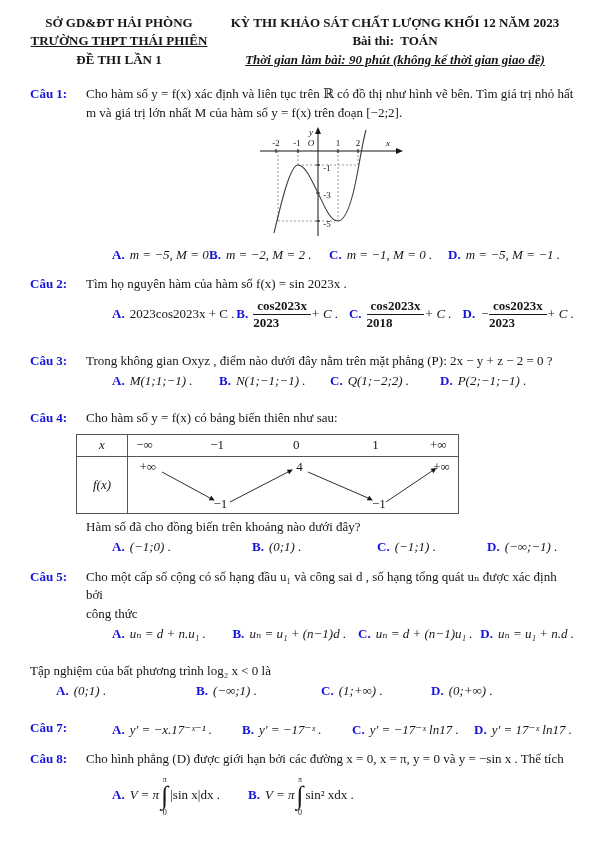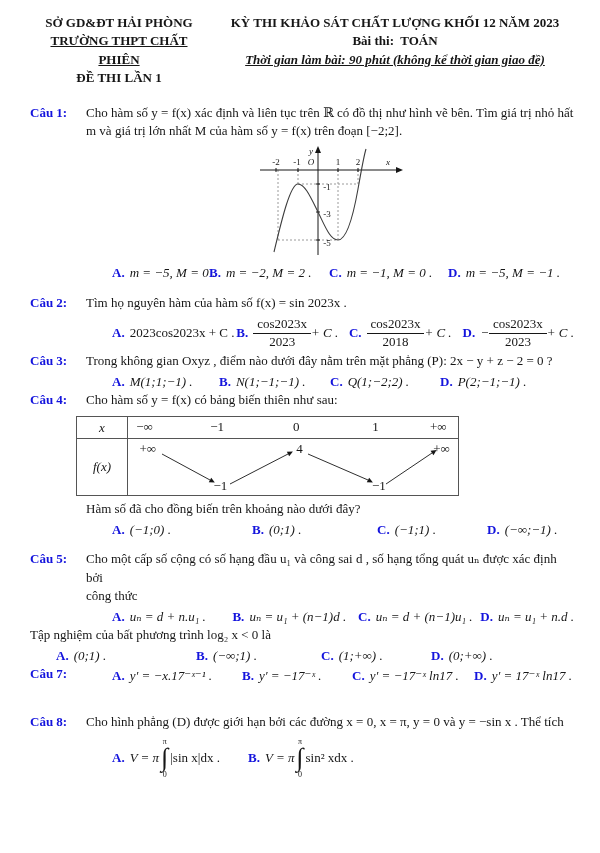--- a/index.html
+++ b/index.html
@@ -12,31 +12,31 @@
   }
   
   .hdr{display:flex;}
   .hdr-left{width:178px;text-align:center;font-weight:bold;}
   .hdr-right{flex:1;text-align:center;font-weight:bold;margin-left:8px;}
   .hdr-line{display:block;}
   .u{text-decoration:underline;}
   .hdr-time{font-style:italic;text-decoration:underline;white-space:pre-wrap;}
   .hdr-exam{white-space:pre-wrap;}
   
-  .q{display:flex;margin-top:0;}
+  .q{display:flex;margin-top:18px;}
   .q-label{width:56px;flex-shrink:0;font-weight:bold;color:#1414dd;}
   .q-body{flex:1;min-width:0;}
   .q-text{color:#161616;}
   .opts{display:flex;margin-top:2px;padding-left:26px;align-items:center;}
   .opt{display:flex;align-items:center;white-space:nowrap;}
   .okey{font-weight:bold;color:#1414dd;margin-right:5px;}
   .otext{font-style:italic;}
   .otext.rm{font-style:normal;}
   
-  .frac{display:inline-block;text-align:center;vertical-align:middle;margin:0 0;font-style:normal;}
+  .frac{display:inline-block;text-align:left;vertical-align:middle;margin:0 0;font-style:normal;font-weight:bold;}
   .frac .num{display:block;border-bottom:1px solid #161616;padding:0 4px;line-height:1.25;}
   .frac .den{display:block;line-height:1.25;}
   .fpre,.fsuf{font-style:italic;}
   
   .intwrap{display:inline-flex;flex-direction:column;align-items:center;margin:0 2px;vertical-align:middle;}
   .intlim{font-size:8px;line-height:9px;font-style:normal;}
   .intsign{font-size:26px;line-height:24px;font-style:normal;}
   
   .fig{margin:4px 0 0 144px;}
   
@@ -51,21 +51,21 @@
   .vt-svg{position:absolute;left:0;top:0;}
 </style>
 </head>
 <body>
 
 <div class="sheet">
 
   <div class="hdr">
     <div class="hdr-left">
       <span class="hdr-line">SỞ GD&amp;ĐT HẢI PHÒNG</span>
-      <span class="hdr-line u">TRƯỜNG THPT CHẤT PHIÊN</span>
+      <span class="hdr-line u">TRƯỜNG THPT THÁI PHIÊN</span>
       <span class="hdr-line">ĐỀ THI LẦN 1</span>
     </div>
     <div class="hdr-right">
       <span class="hdr-line">KỲ THI KHẢO SÁT CHẤT LƯỢNG KHỐI 12 NĂM 2023</span>
       <span class="hdr-line hdr-exam">Bài thi:  TOÁN</span>
       <span class="hdr-line hdr-time">Thời gian làm bài: 90 phút (không kể thời gian giao đề)</span>
     </div>
   </div>
 
   <div class="q" style="margin-top:16px;">
@@ -338,21 +338,21 @@
             <span class="otext">y′ = −17⁻ˣ ln17 .</span>
           </span>
         <span class="opt">
             <span class="okey">D.</span>
             <span class="otext">y′ = 17⁻ˣ ln17 .</span>
           </span>
       </div>
     </div>
   </div>
 
-  <div class="q" style="margin-top:27px;">
+  <div class="q" style="margin-top:11px;">
     <div class="q-label">Câu 8:</div>
     <div class="q-body">
       <div class="q-text">Cho hình phẳng (D) được giới hạn bởi các đường x = 0, x = π, y = 0 và y = −sin x . Thể tích</div>
       <div class="opts" style="min-height:46px;margin-top:4px;">
         <span class="opt" style="width:136px">
           <span class="okey">A.</span>
           <span class="otext">V = π</span>
           <span class="intwrap">
             <span class="intlim">π</span>
             <span class="intsign">∫</span>

